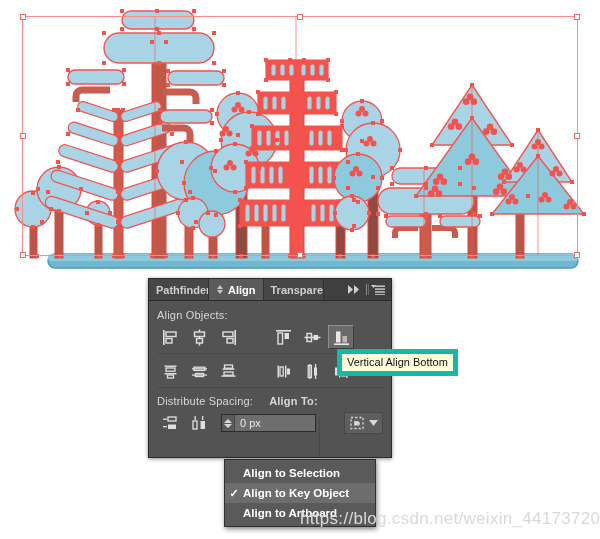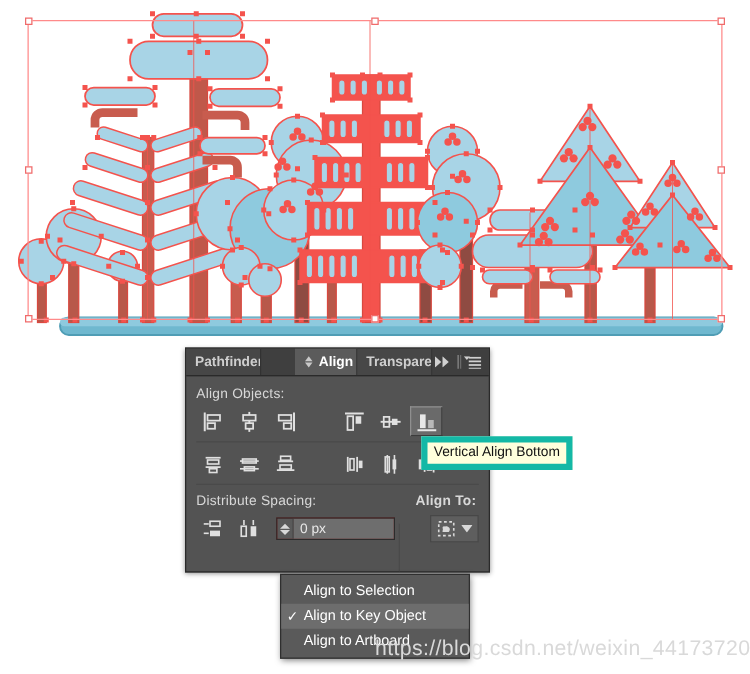--- a/index.html
+++ b/index.html
@@ -55,21 +55,20 @@
     color:#cfcfcf;
     background:#474747;
     border-right:1px solid #323232;
     white-space:nowrap;
     overflow:hidden;
   }
   .tab.truncated { max-width:60px; }
   .tab.active {
     background:#5b5b5b;
     color:#ffffff;
-    margin-left:27px;
   }
   .tab-gem {
     display:inline-block; width:8px; height:9px; margin-right:4px;
     position:relative; flex:none;
   }
   .tab-gem:before, .tab-gem:after {
     content:""; position:absolute; left:1px;
     width:0; height:0;
     border-left:3px solid transparent;
     border-right:3px solid transparent;
@@ -163,21 +162,21 @@
     width:152px;
     background:#5a5a5a;
     border:1px solid #2f2f2f;
     box-shadow:1px 2px 5px rgba(0,0,0,.5);
     z-index:50;
     padding:3px 0;
   }
   .menu-item {
     display:flex; align-items:center;
     height:20px;
-    font-size:11.5px; font-weight:normal;
+    font-size:11.5px; font-weight:bold;
     color:#ffffff;
     padding-right:8px;
     white-space:nowrap;
   }
   .menu-item.sel { background:#6d6d6d; }
   .menu-check {
     width:18px; text-align:center;
     font-size:11px; color:#ffffff;
     flex:none;
   }
@@ -797,21 +796,21 @@
           <rect x="2" y="4.5" width="3.2" height="8" fill="#e0e0e0"></rect>
           <rect x="6" y="2.5" width="1.4" height="12" fill="#e0e0e0"></rect>
           <rect x="9" y="4" width="3.2" height="9" fill="none" stroke="#e0e0e0" stroke-width="1.3"></rect>
           <rect x="13.2" y="2" width="1.4" height="13" fill="#e0e0e0"></rect>
         </svg>
       </div>
     </div>
 
     <div class="row-sep"></div>
 
-    <div style="display:flex;align-items:center;justify-content:space-between;gap:12px;">
+    <div style="display:flex;align-items:center;">
       <div class="section-label">Distribute Spacing:</div>
       <div class="section-label" style="margin-right:2px;font-weight:bold;">Align To:</div>
     </div>
 
     <div class="spacing-row">
       <div class="align-btn">
         <svg width="17" height="17" viewBox="0 0 17 17">
           <rect x="1" y="3.5" width="4" height="1.3" fill="#e0e0e0"></rect>
           <rect x="6" y="2" width="8" height="4" fill="none" stroke="#e0e0e0" stroke-width="1.3"></rect>
           <rect x="1" y="11" width="4" height="1.3" fill="#e0e0e0"></rect>

